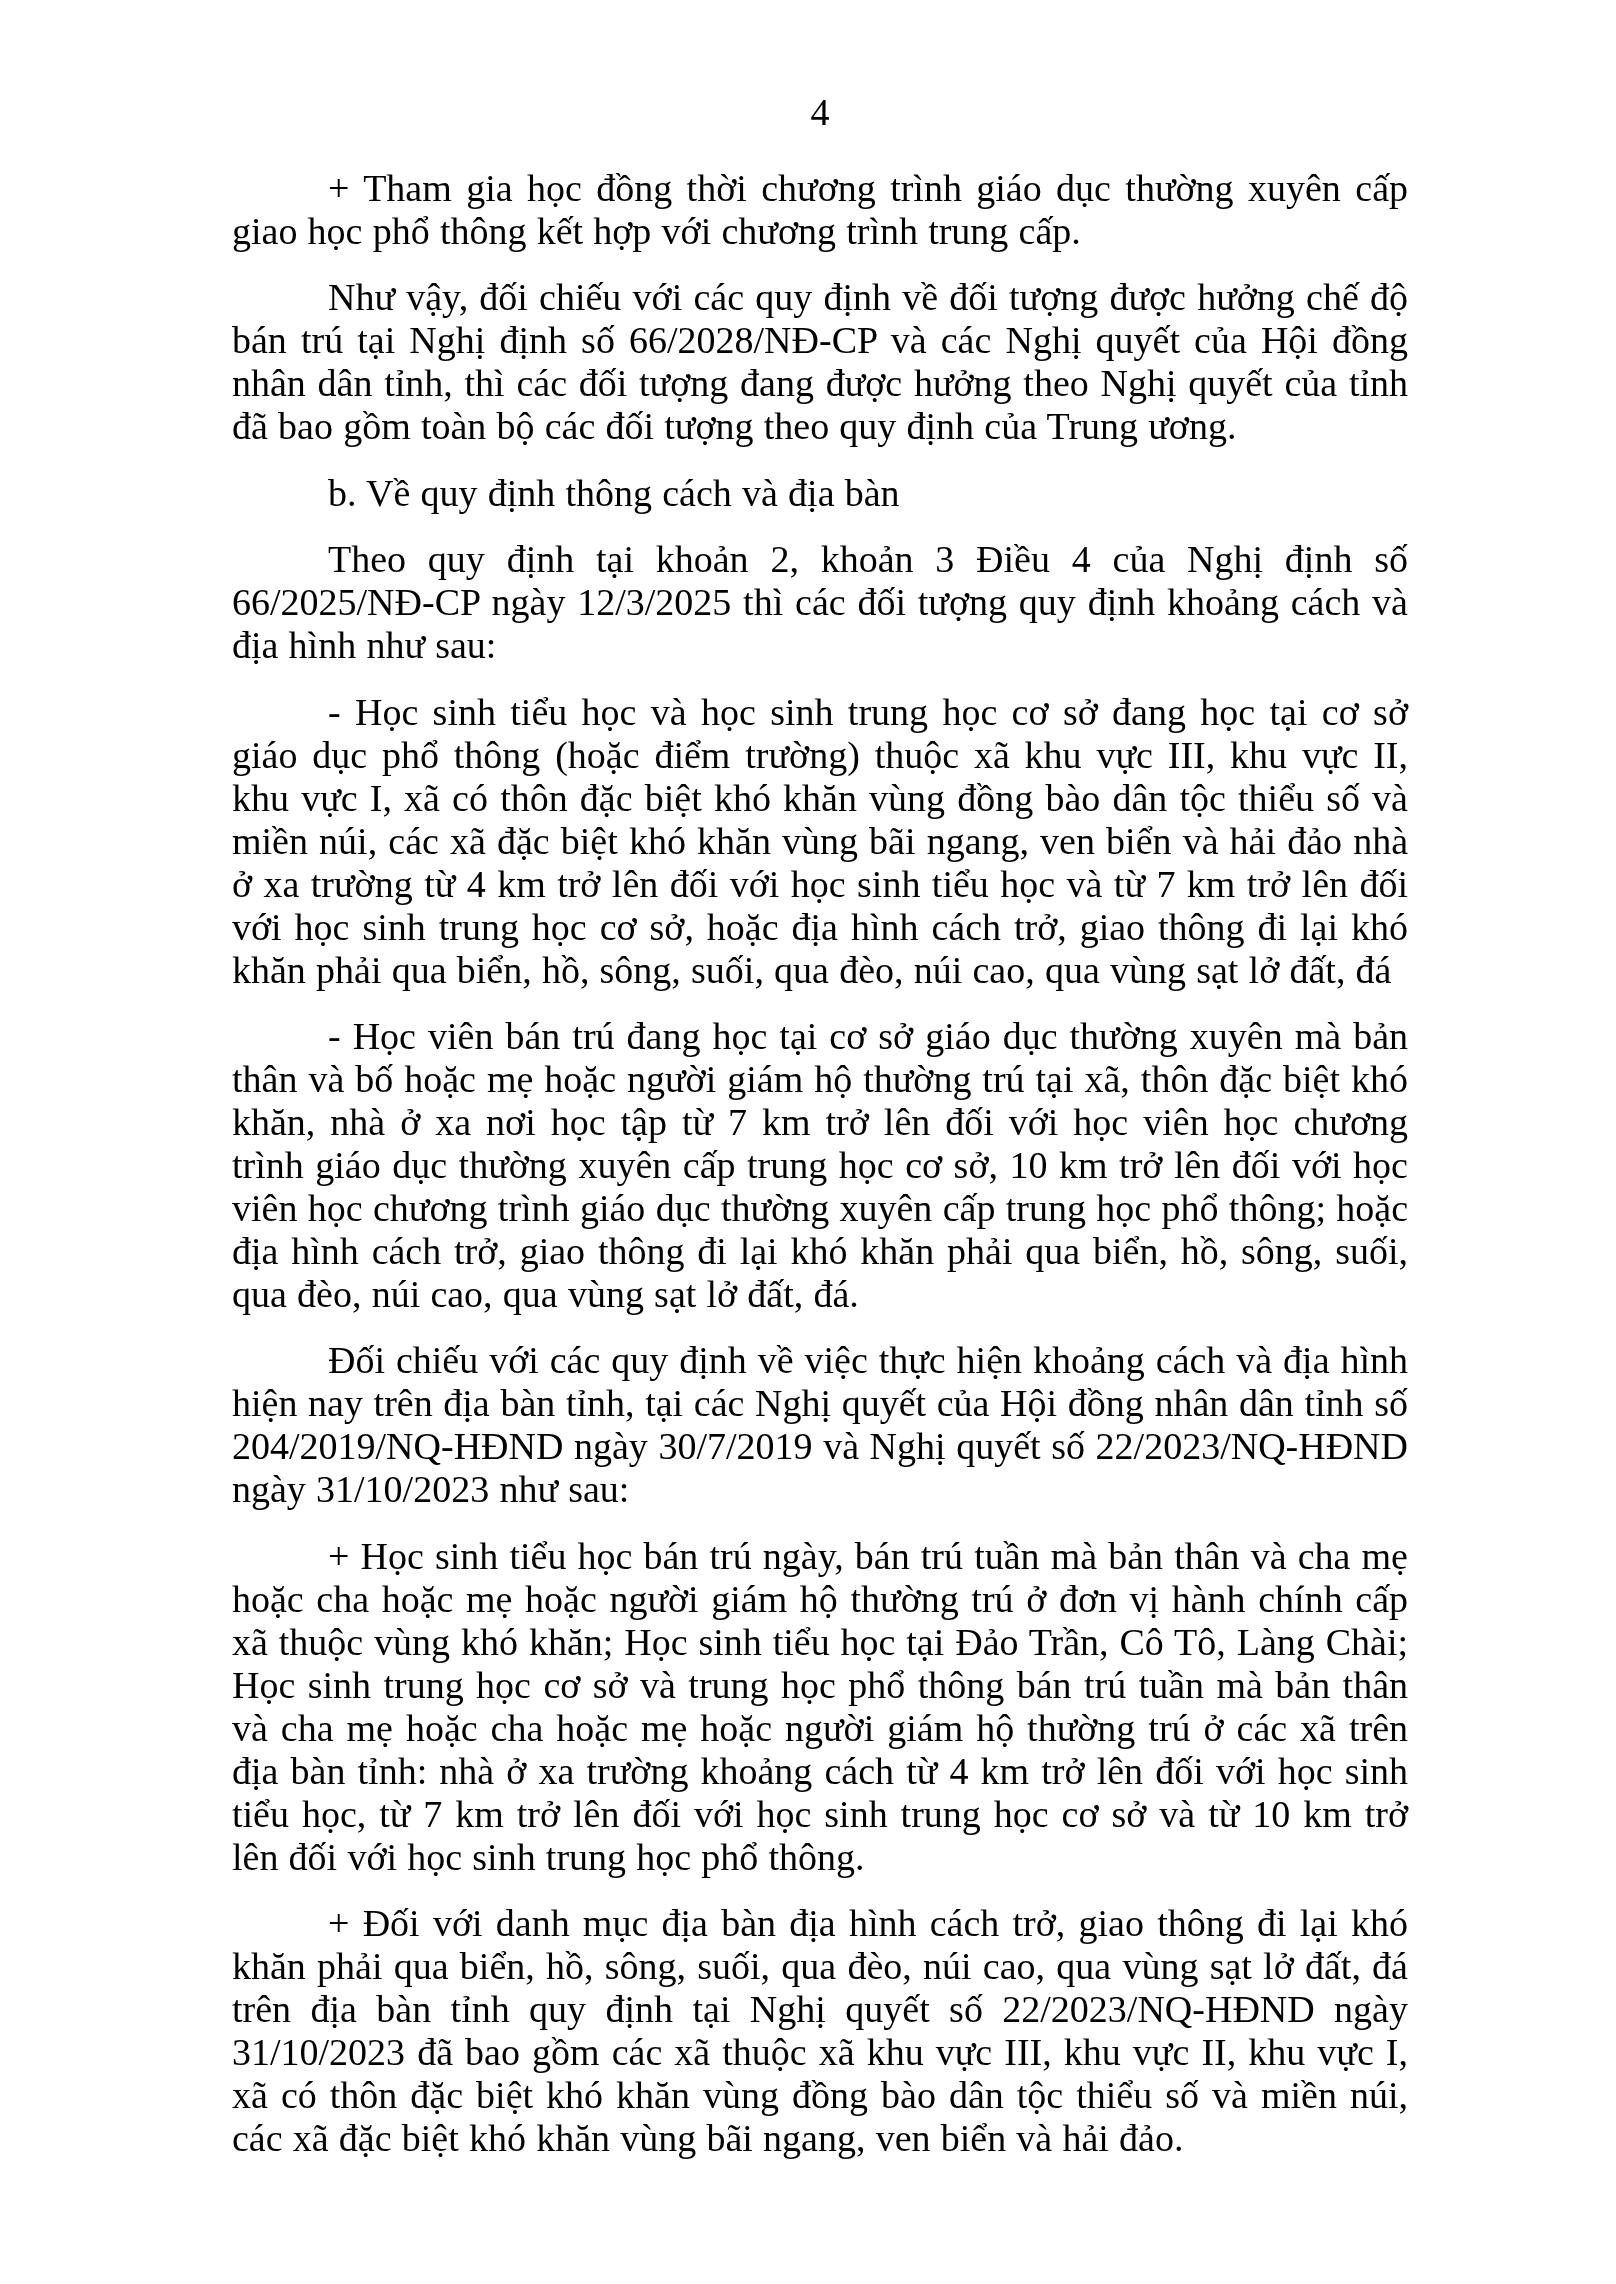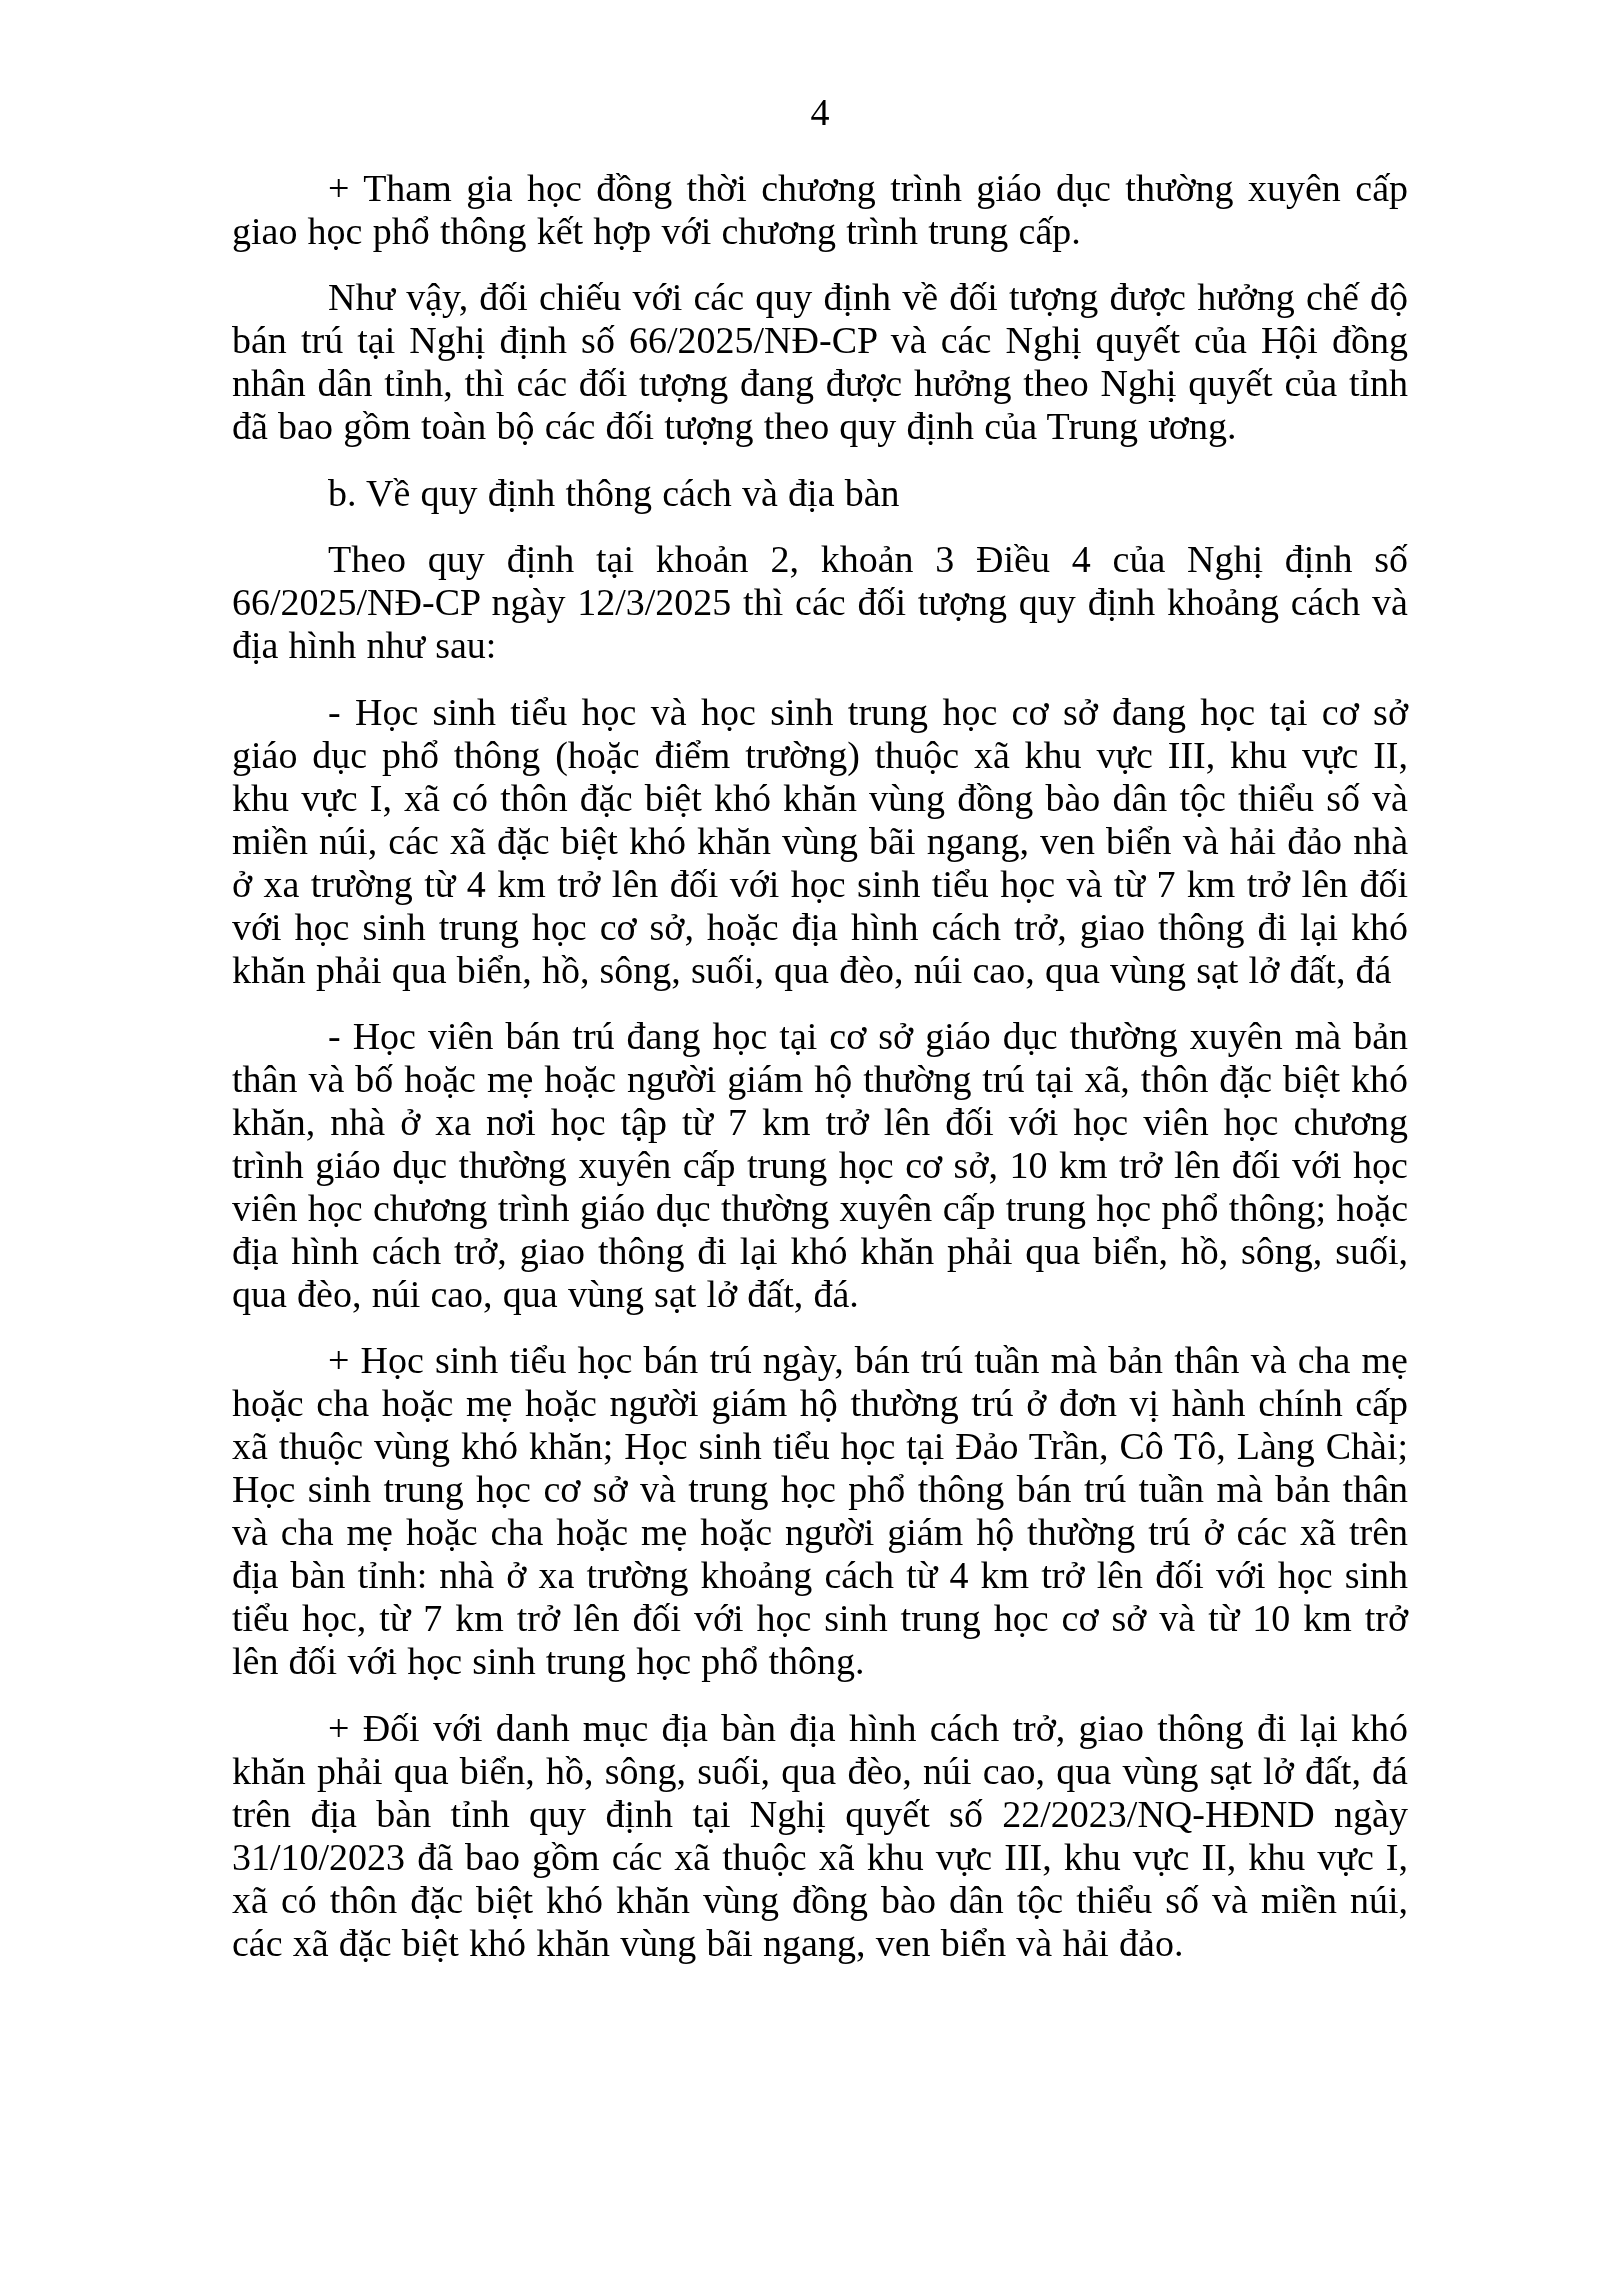--- a/index.html
+++ b/index.html
@@ -31,28 +31,29 @@
   }
 </style>
 </head>
 <body>
 
 <div class="page">
   <div class="page-number">4</div>
 
   <p>+ Tham gia học đồng thời chương trình giáo dục thường xuyên cấp giao học phổ thông kết hợp với chương trình trung cấp.</p>
 
-  <p>Như vậy, đối chiếu với các quy định về đối tượng được hưởng chế độ bán trú tại Nghị định số 66/2025/NĐ-CP và các Nghị quyết của Hội đồng nhân dân tỉnh, thì các đối tượng đang được hưởng theo Nghị quyết của tỉnh đã bao gồm toàn bộ các đối tượng theo quy định của Trung ương.</p>
+  <p>Như vậy, đối chiếu với các quy định về đối tượng được hưởng chế độ bán trú tại Nghị định số 66/2028/NĐ-CP và các Nghị quyết của Hội đồng nhân dân tỉnh, thì các đối tượng đang được hưởng theo Nghị quyết của tỉnh đã bao gồm toàn bộ các đối tượng theo quy định của Trung ương.</p>
 
   <p>b. Về quy định thông cách và địa bàn</p>
 
   <p>Theo quy định tại khoản 2, khoản 3 Điều 4 của Nghị định số 66/2025/NĐ-CP ngày 12/3/2025 thì các đối tượng quy định khoảng cách và địa hình như sau:</p>
 
   <p>- Học sinh tiểu học và học sinh trung học cơ sở đang học tại cơ sở giáo dục phổ thông (hoặc điểm trường) thuộc xã khu vực III, khu vực II, khu vực I, xã có thôn đặc biệt khó khăn vùng đồng bào dân tộc thiểu số và miền núi, các xã đặc biệt khó khăn vùng bãi ngang, ven biển và hải đảo nhà ở xa trường từ 4 km trở lên đối với học sinh tiểu học và từ 7 km trở lên đối với học sinh trung học cơ sở, hoặc địa hình cách trở, giao thông đi lại khó khăn phải qua biển, hồ, sông, suối, qua đèo, núi cao, qua vùng sạt lở đất, đá</p>
 
   <p>- Học viên bán trú đang học tại cơ sở giáo dục thường xuyên mà bản thân và bố hoặc mẹ hoặc người giám hộ thường trú tại xã, thôn đặc biệt khó khăn, nhà ở xa nơi học tập từ 7 km trở lên đối với học viên học chương trình giáo dục thường xuyên cấp trung học cơ sở, 10 km trở lên đối với học viên học chương trình giáo dục thường xuyên cấp trung học phổ thông; hoặc địa hình cách trở, giao thông đi lại khó khăn phải qua biển, hồ, sông, suối, qua đèo, núi cao, qua vùng sạt lở đất, đá.</p>
 
+  <p>Đối chiếu với các quy định về việc thực hiện khoảng cách và địa hình hiện nay trên địa bàn tỉnh, tại các Nghị quyết của Hội đồng nhân dân tỉnh số 204/2019/NQ-HĐND ngày 30/7/2019 và Nghị quyết số 22/2023/NQ-HĐND ngày 31/10/2023 như sau:</p>
 
   <p>+ Học sinh tiểu học bán trú ngày, bán trú tuần mà bản thân và cha mẹ hoặc cha hoặc mẹ hoặc người giám hộ thường trú ở đơn vị hành chính cấp xã thuộc vùng khó khăn; Học sinh tiểu học tại Đảo Trần, Cô Tô, Làng Chài; Học sinh trung học cơ sở và trung học phổ thông bán trú tuần mà bản thân và cha mẹ hoặc cha hoặc mẹ hoặc người giám hộ thường trú ở các xã trên địa bàn tỉnh: nhà ở xa trường khoảng cách từ 4 km trở lên đối với học sinh tiểu học, từ 7 km trở lên đối với học sinh trung học cơ sở và từ 10 km trở lên đối với học sinh trung học phổ thông.</p>
 
   <p>+ Đối với danh mục địa bàn địa hình cách trở, giao thông đi lại khó khăn phải qua biển, hồ, sông, suối, qua đèo, núi cao, qua vùng sạt lở đất, đá trên địa bàn tỉnh quy định tại Nghị quyết số 22/2023/NQ-HĐND ngày 31/10/2023 đã bao gồm các xã thuộc xã khu vực III, khu vực II, khu vực I, xã có thôn đặc biệt khó khăn vùng đồng bào dân tộc thiểu số và miền núi, các xã đặc biệt khó khăn vùng bãi ngang, ven biển và hải đảo.</p>
 </div>
 
 
 </body></html>

